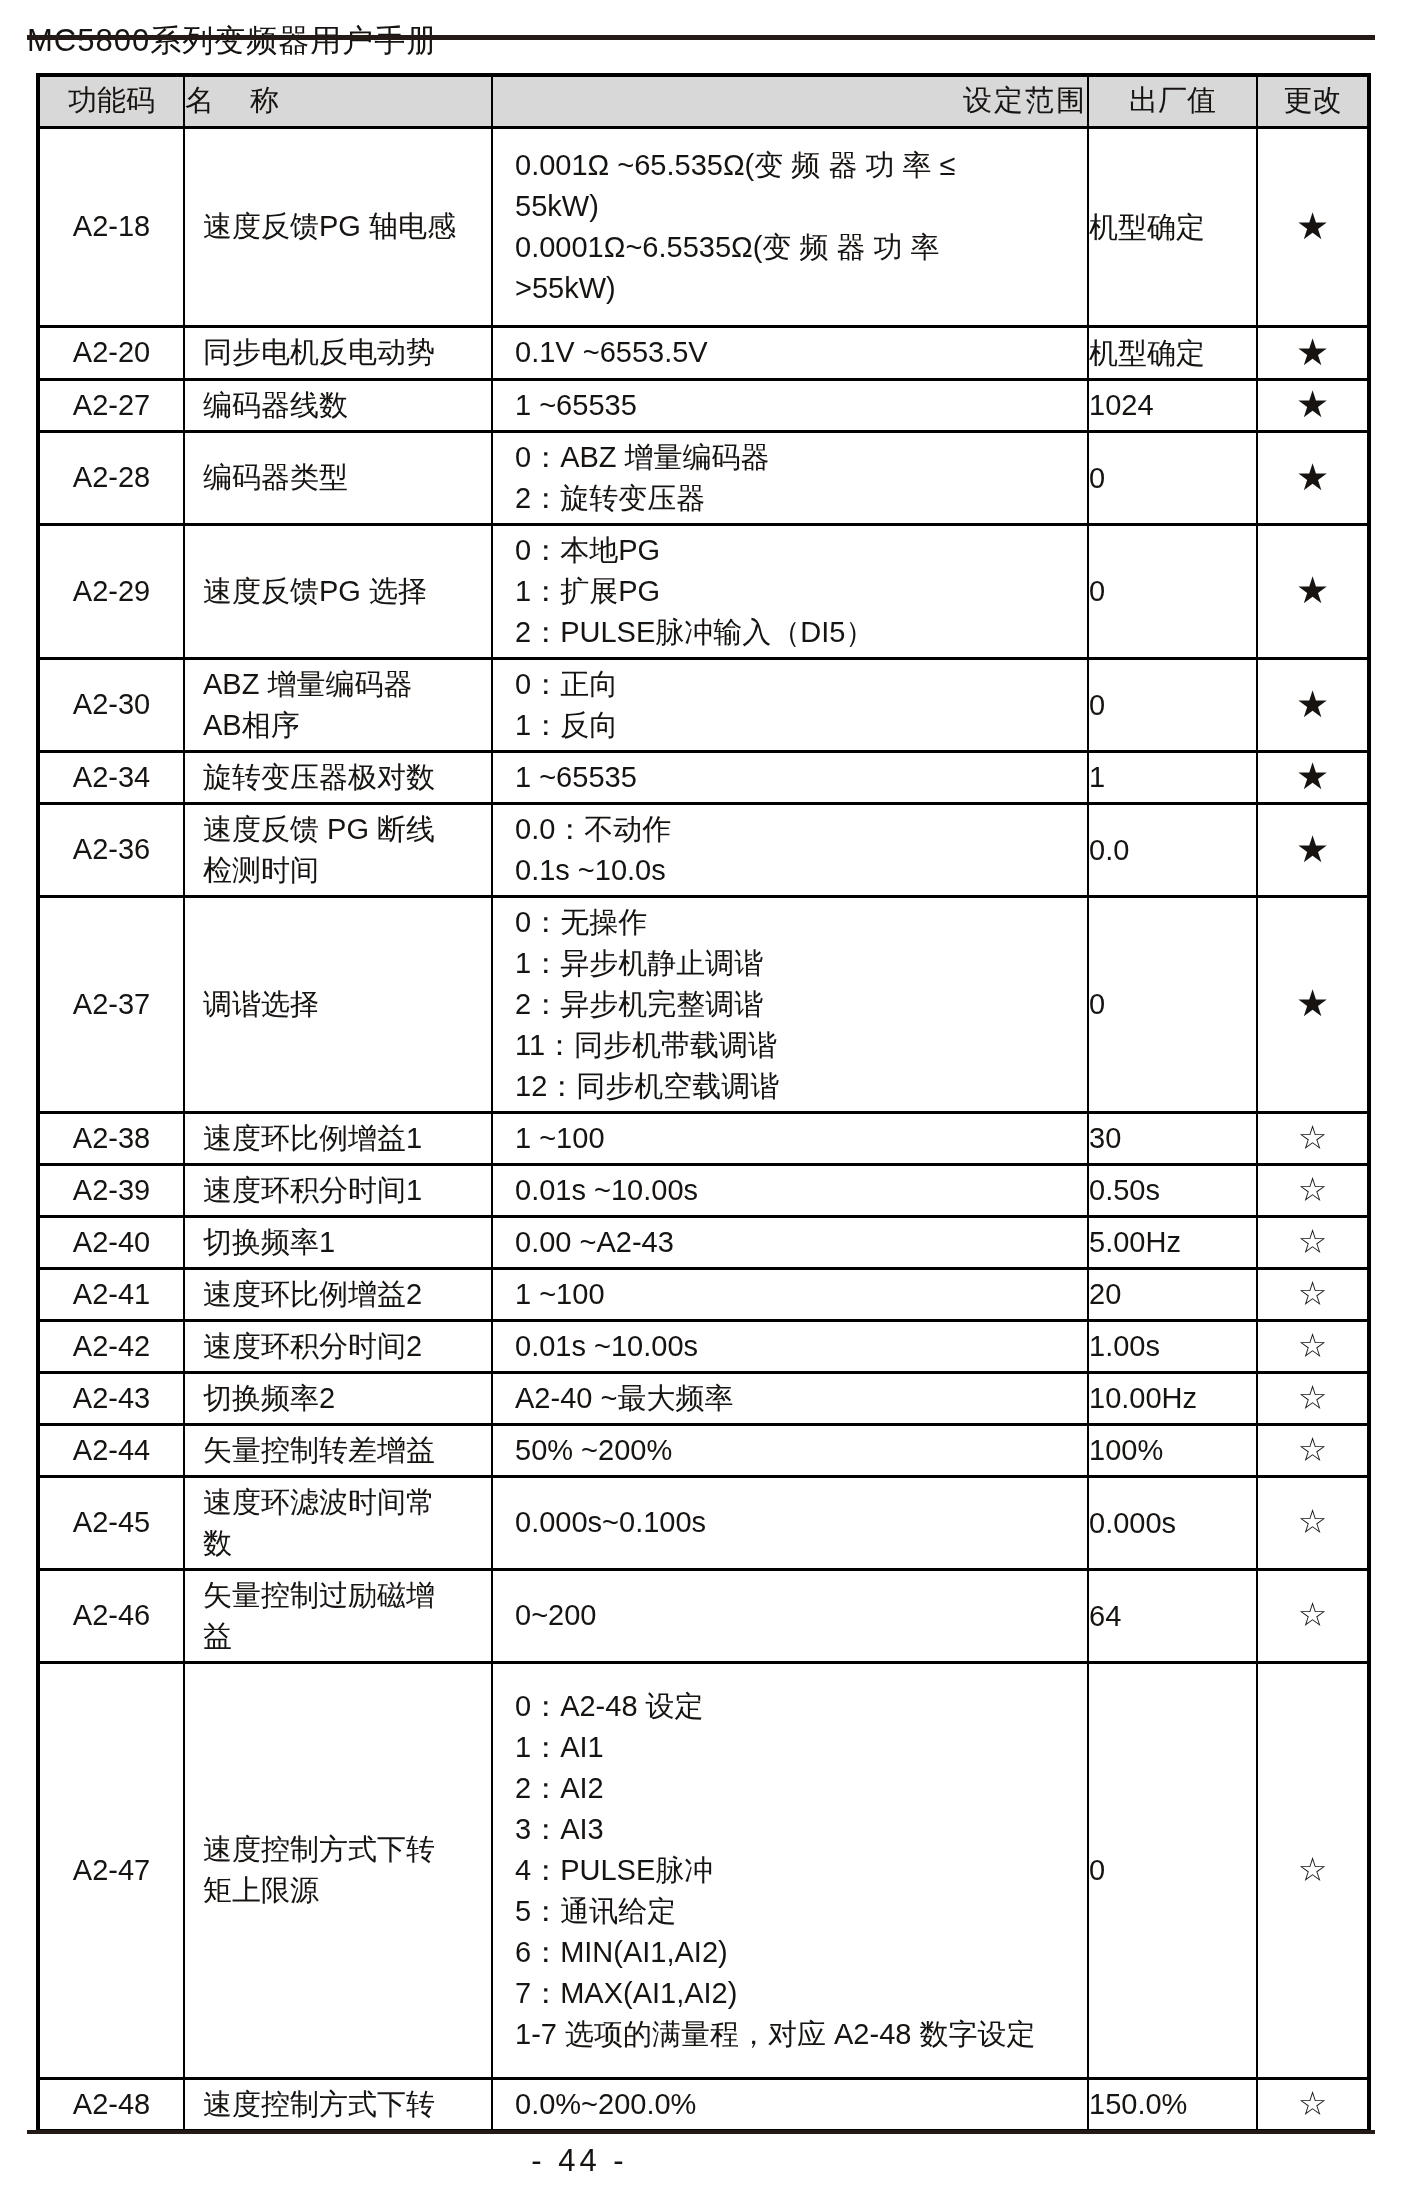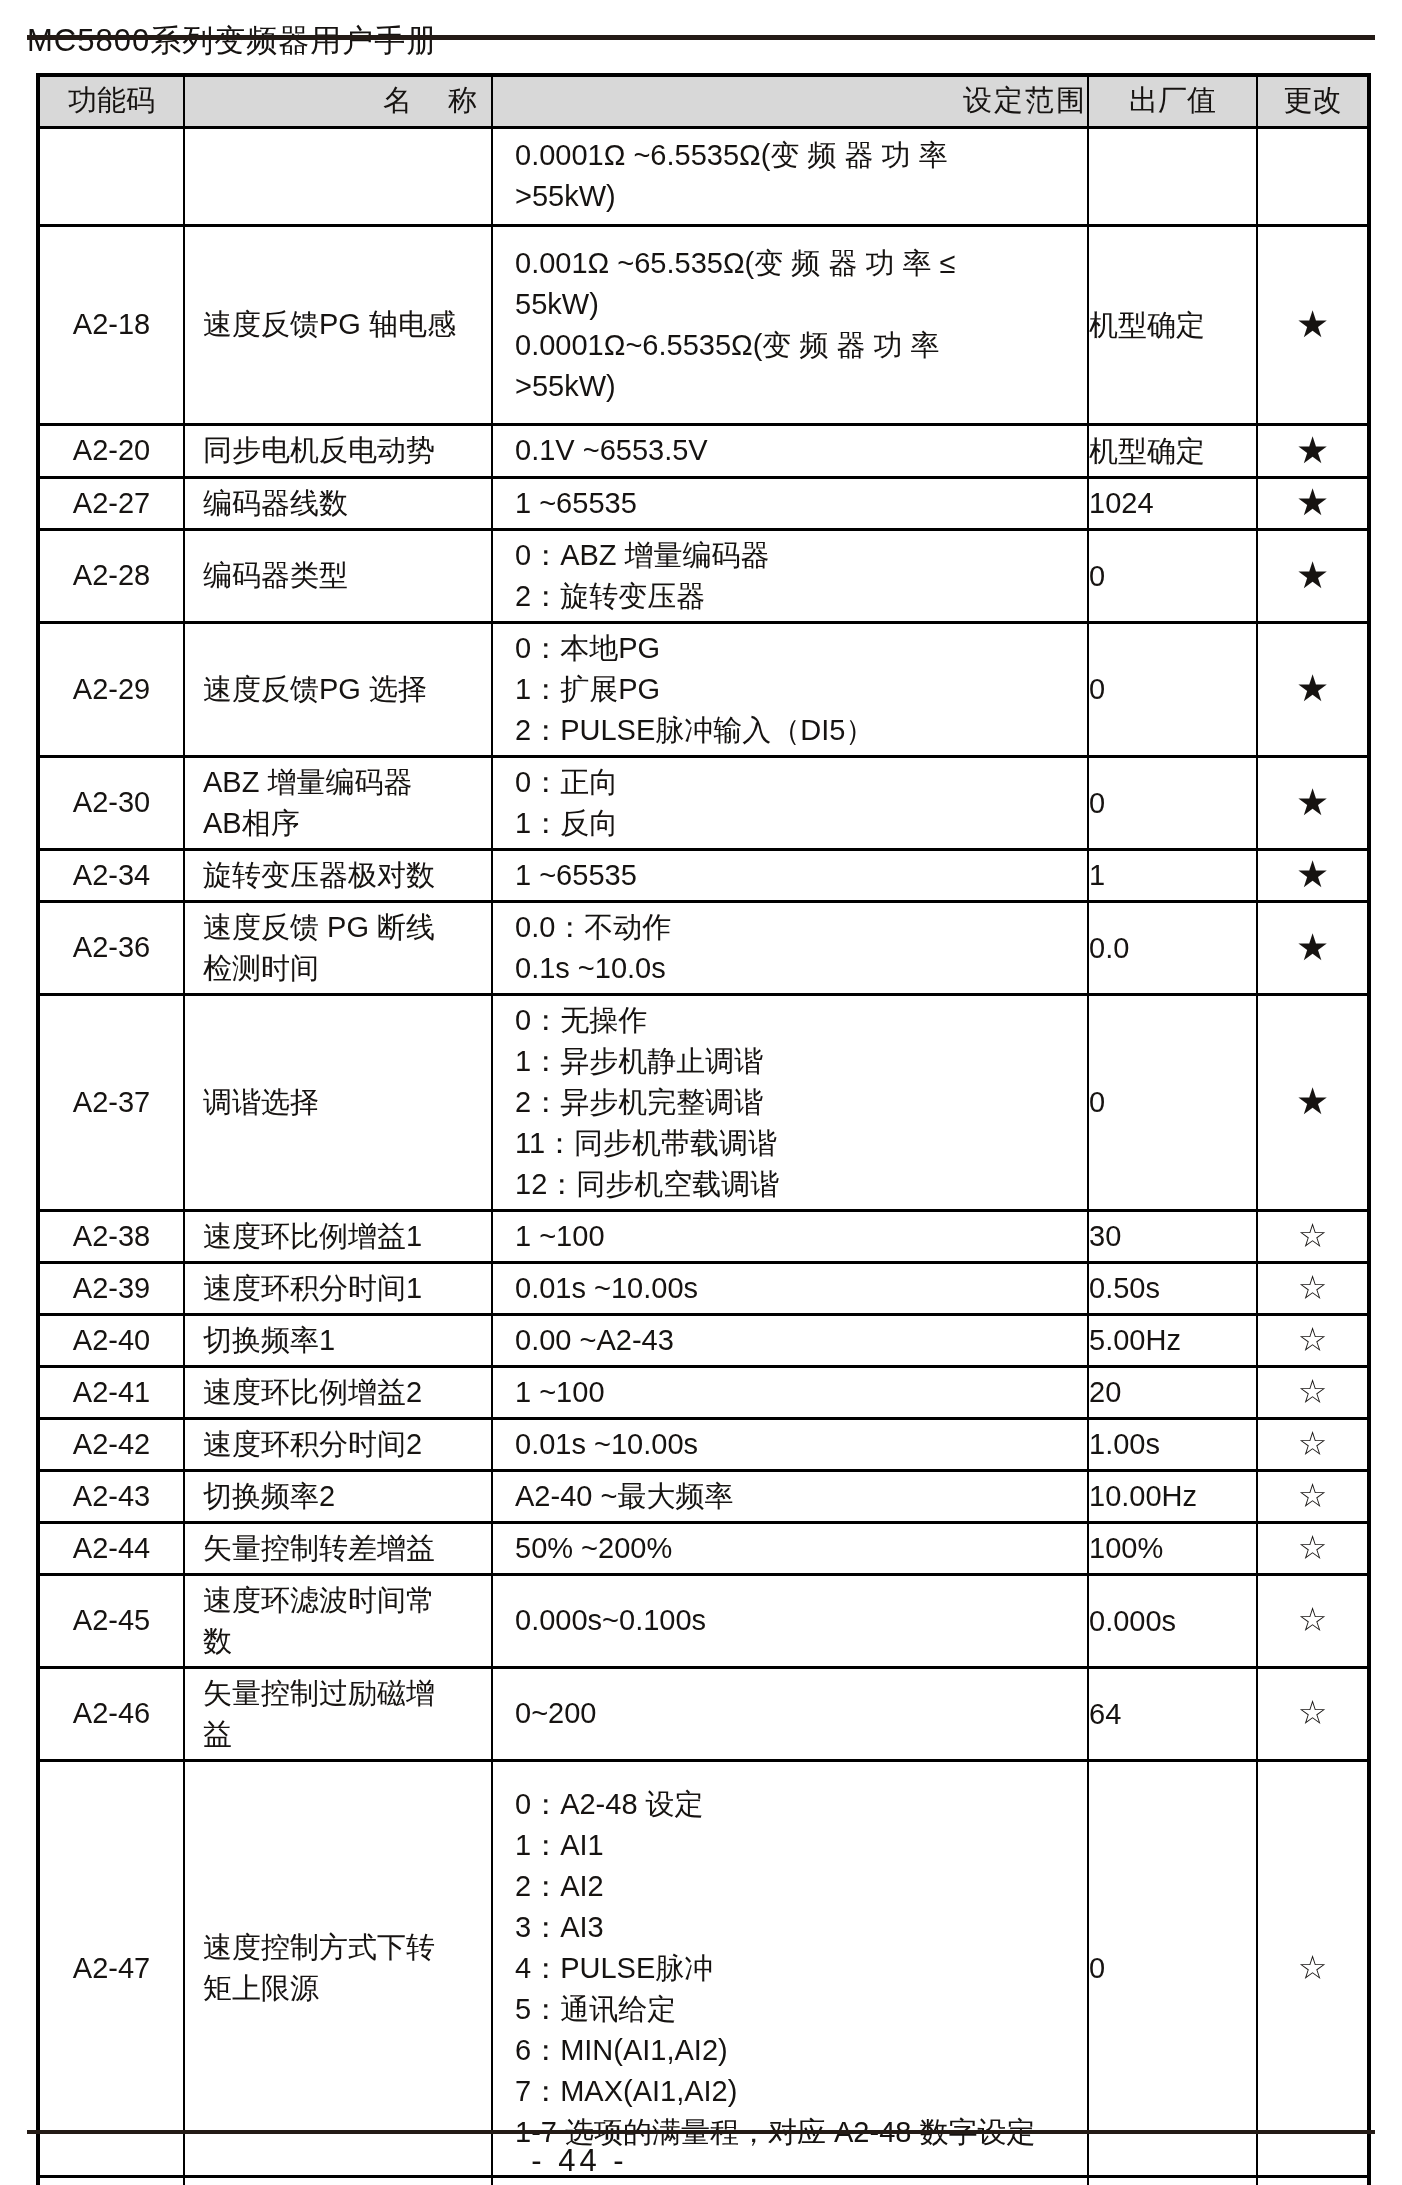--- a/index.html
+++ b/index.html
@@ -43,21 +43,21 @@
     padding:0;
     overflow:hidden;
   }
   thead tr{height:52px;}
   thead th{
     background:var(--header-bg);
     font-weight:normal;
     font-size:29px;
   }
   th.h-code,th.h-default,th.h-change{text-align:center;}
-  th.h-name{text-align:right;letter-spacing:14px;}
+  th.h-name{text-align:left;letter-spacing:14px;}
   th.h-range{text-align:right;padding-left:28px;letter-spacing:2px;}
   td.cell-code{text-align:center;}
   td.cell-name{text-align:left;padding:4px 14px 4px 18px;line-height:41px;}
   td.cell-range{text-align:left;padding:4px 10px 4px 22px;line-height:41px;}
   td.cell-default{text-align:left;line-height:38px;}
   td.cell-change{text-align:center;}
   .range-line,.name-line{white-space:nowrap;}
   .star-filled{font-size:37px;line-height:1;}
   .star-hollow{font-size:33px;line-height:1;}
   .footer-rule{
@@ -86,30 +86,20 @@
   <thead>
     <tr>
       <th class="h-code">功能码</th>
       <th class="h-name">名 称</th>
       <th class="h-range">设定范围</th>
       <th class="h-default">出厂值</th>
       <th class="h-change">更改</th>
     </tr>
   </thead>
   <tbody id="table-body">
-      <tr style="height: 98px;">
-        <td class="cell-code"></td>
-        <td class="cell-name"></td>
-        <td class="cell-range">
-          <div class="range-line">0.0001Ω ~6.5535Ω(变 频 器 功 率</div>
-          <div class="range-line">&gt;55kW)</div>
-        </td>
-        <td class="cell-default"></td>
-        <td class="cell-change"></td>
-      </tr>
       <tr style="height: 199px;">
         <td class="cell-code">A2-18</td>
         <td class="cell-name">
           <div class="name-line">速度反馈PG 轴电感</div>
         </td>
         <td class="cell-range">
           <div class="range-line">0.001Ω ~65.535Ω(变 频 器 功 率 ≤</div>
           <div class="range-line">55kW)</div>
           <div class="range-line">0.0001Ω~6.5535Ω(变 频 器 功 率</div>
           <div class="range-line">&gt;55kW)</div>

